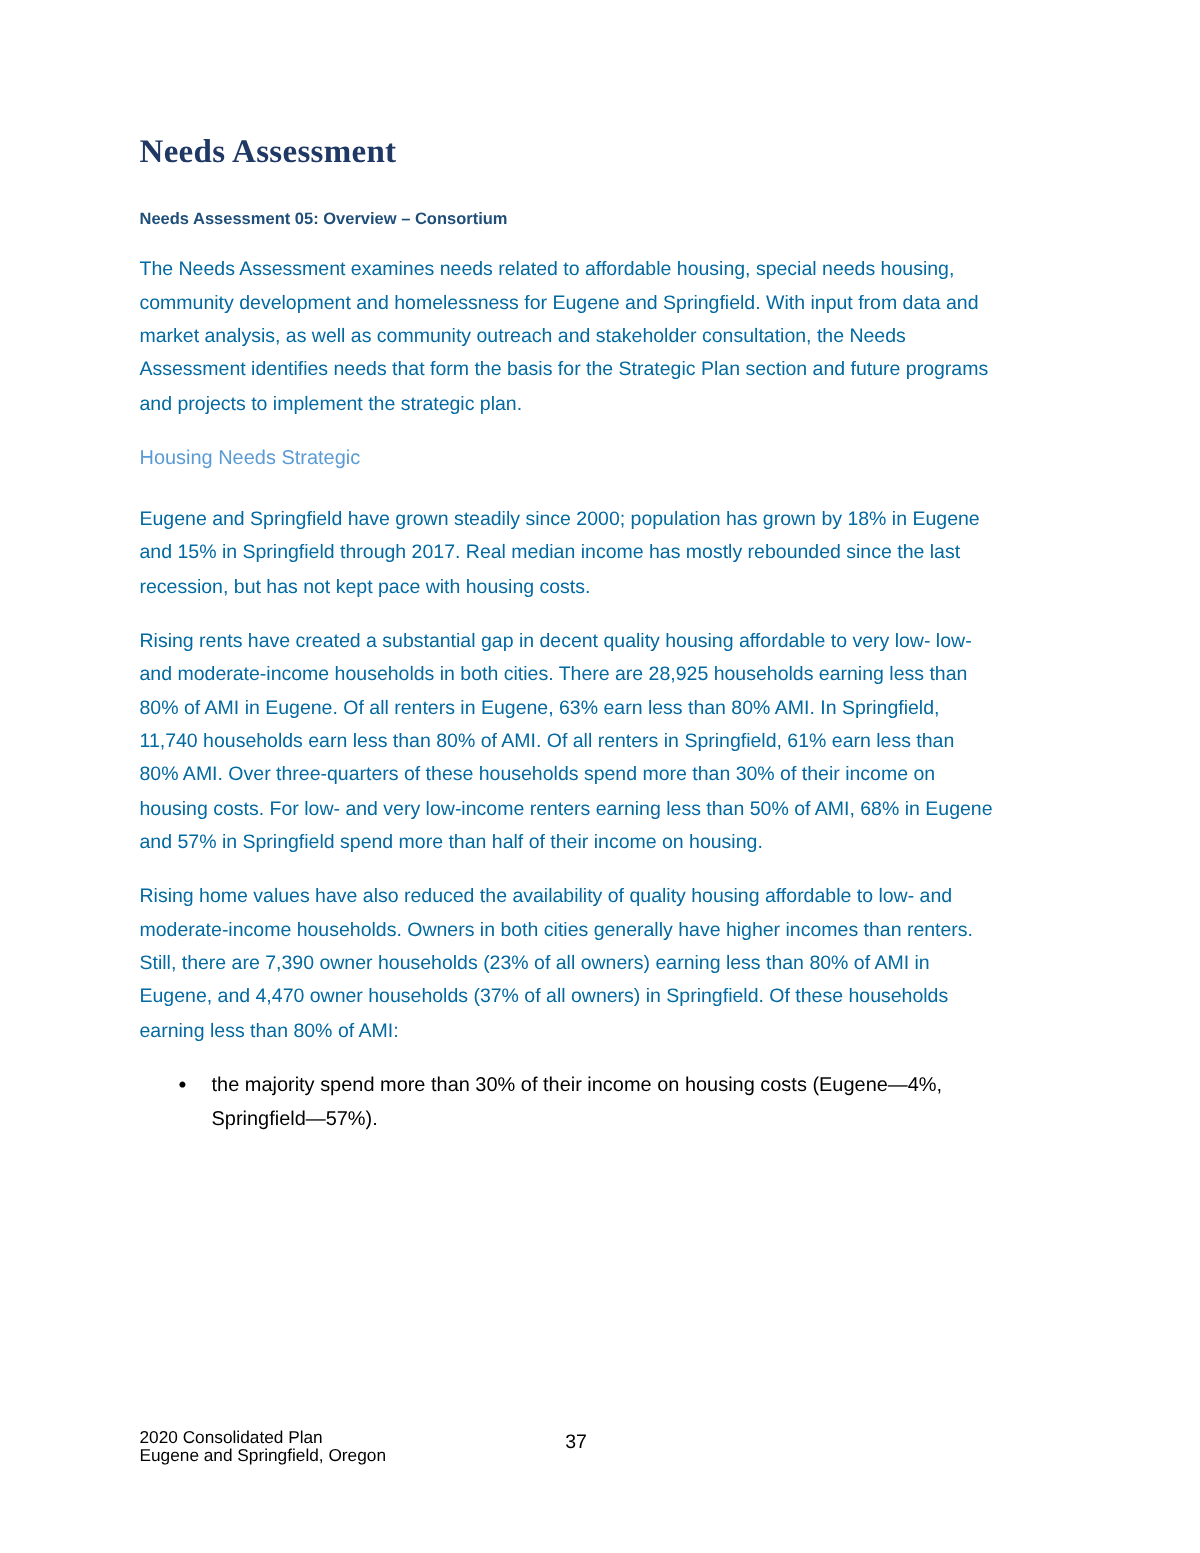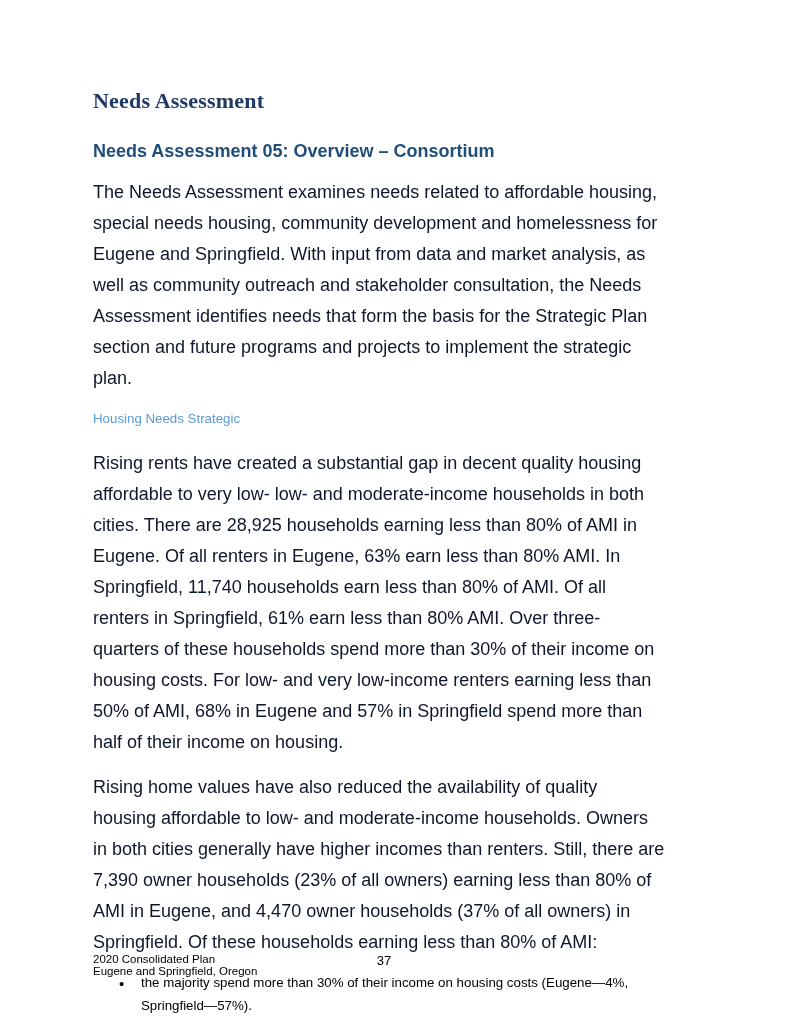--- a/index.html
+++ b/index.html
@@ -25,30 +25,30 @@
     font-family: "Liberation Serif", serif;
     font-size: 22px;
     font-weight: bold;
     color: #1F3864;
     letter-spacing: 0.2px;
     margin: 0 0 26px 0;
     line-height: 1.2;
   }
   .section-heading {
     font-family: "Liberation Sans", sans-serif;
-    font-size: 18px;
+    font-size: 11px;
     font-weight: bold;
     color: #1F4E79;
     margin: 0 0 14px 0;
     line-height: 1.25;
   }
   p.body-text {
-    font-size: 18px;
+    font-size: 13px;
     line-height: 1.72;
-    color: #0f172a;
+    color: #0369a1;
     margin: 0 0 14px 0;
     text-align: left;
   }
   .sub-heading {
     font-size: 13.3px;
     color: #5B9BD5;
     line-height: 1.72;
     margin: 0 0 18px 0;
   }
   ul.bullets {
@@ -106,20 +106,21 @@
 
   <h1 class="doc-title">Needs Assessment</h1>
 
   <h2 class="section-heading">Needs Assessment 05: Overview – Consortium</h2>
 
   <p class="body-text">The Needs Assessment examines needs related to affordable housing, special needs housing, community development and homelessness for Eugene and Springfield.  With input from data and market analysis, as well as community outreach and stakeholder consultation, the Needs Assessment identifies needs that form the basis for the Strategic Plan section and future programs and projects to implement the strategic plan.</p>
 
 
   <p class="sub-heading">Housing Needs Strategic</p>
 
+  <p class="body-text">Eugene and Springfield have grown steadily since 2000; population has grown by 18% in Eugene and 15% in Springfield through 2017.  Real median income has mostly rebounded since the last recession, but has not kept pace with housing costs.</p>
 
   <p class="body-text">Rising rents have created a substantial gap in decent quality housing affordable to very low- low- and moderate-income households in both cities.   There are 28,925 households earning less than 80% of AMI in Eugene.  Of all renters in Eugene, 63% earn less than 80% AMI.  In Springfield, 11,740 households earn less than 80% of AMI.  Of all renters in Springfield, 61% earn less than 80% AMI. Over three-quarters of these households spend more than 30% of their income on housing costs.  For low- and very low-income renters earning less than 50% of AMI, 68% in Eugene and 57% in Springfield spend more than half of their income on housing.</p>
 
   <p class="body-text">Rising home values have also reduced the availability of quality housing affordable to low- and moderate-income households.  Owners in both cities generally have higher incomes than renters.  Still, there are 7,390 owner households (23% of all owners) earning less than 80% of AMI in Eugene, and 4,470 owner households (37% of all owners) in Springfield.  Of these households earning less than 80% of AMI:</p>
 
   <ul class="bullets">
     <li>the majority spend more than 30% of their income on housing costs (Eugene—4%, Springfield—57%).</li>
   </ul>
 
   <div class="spacer-after-bullets"></div>

